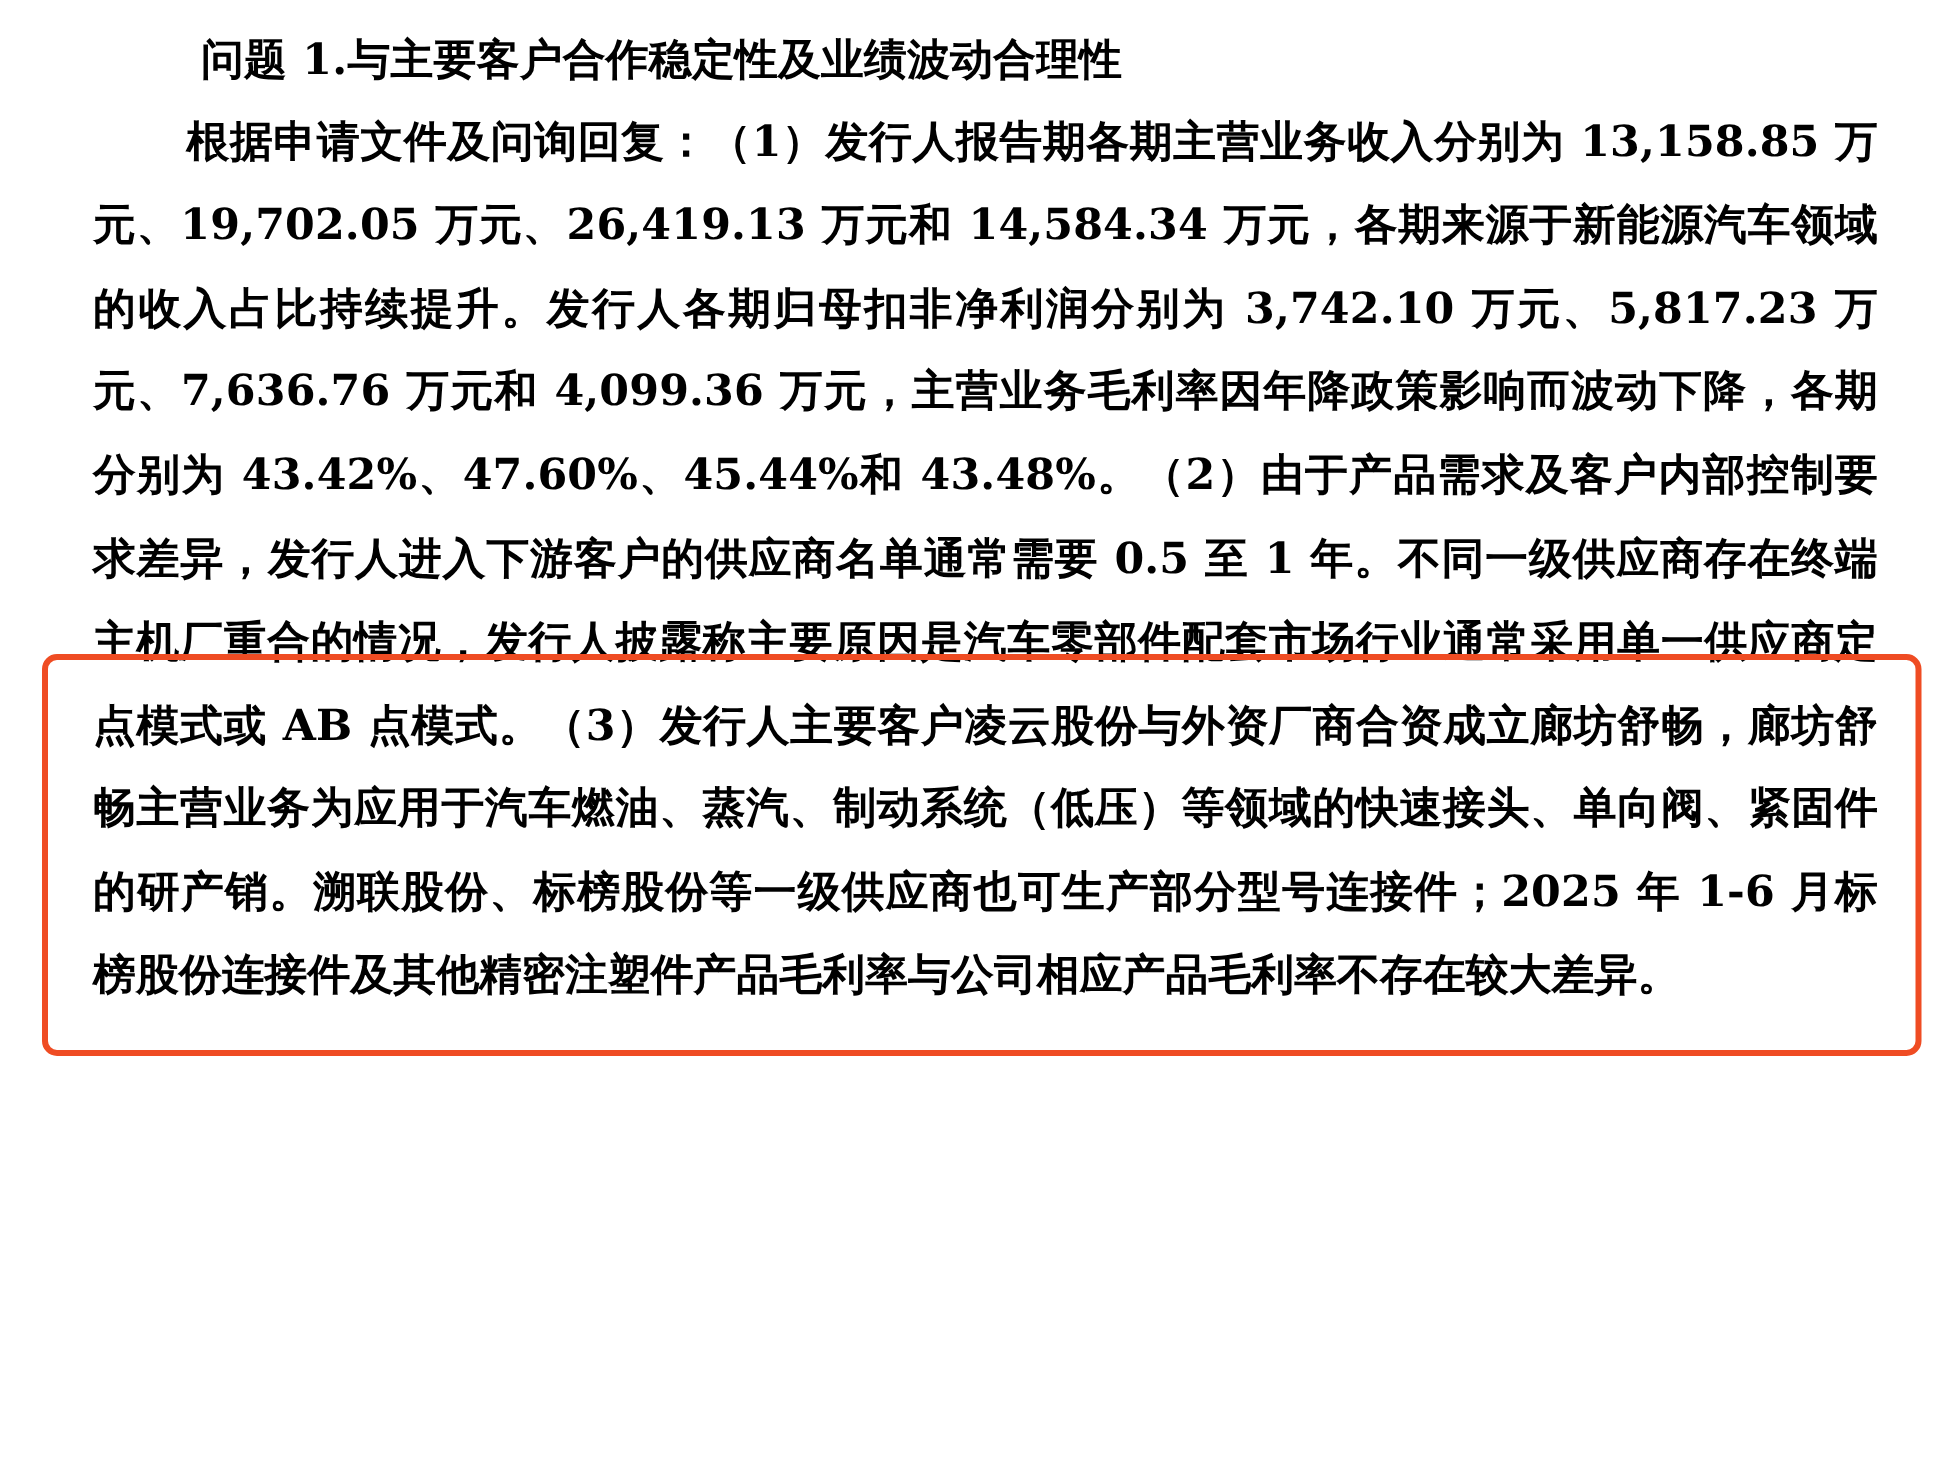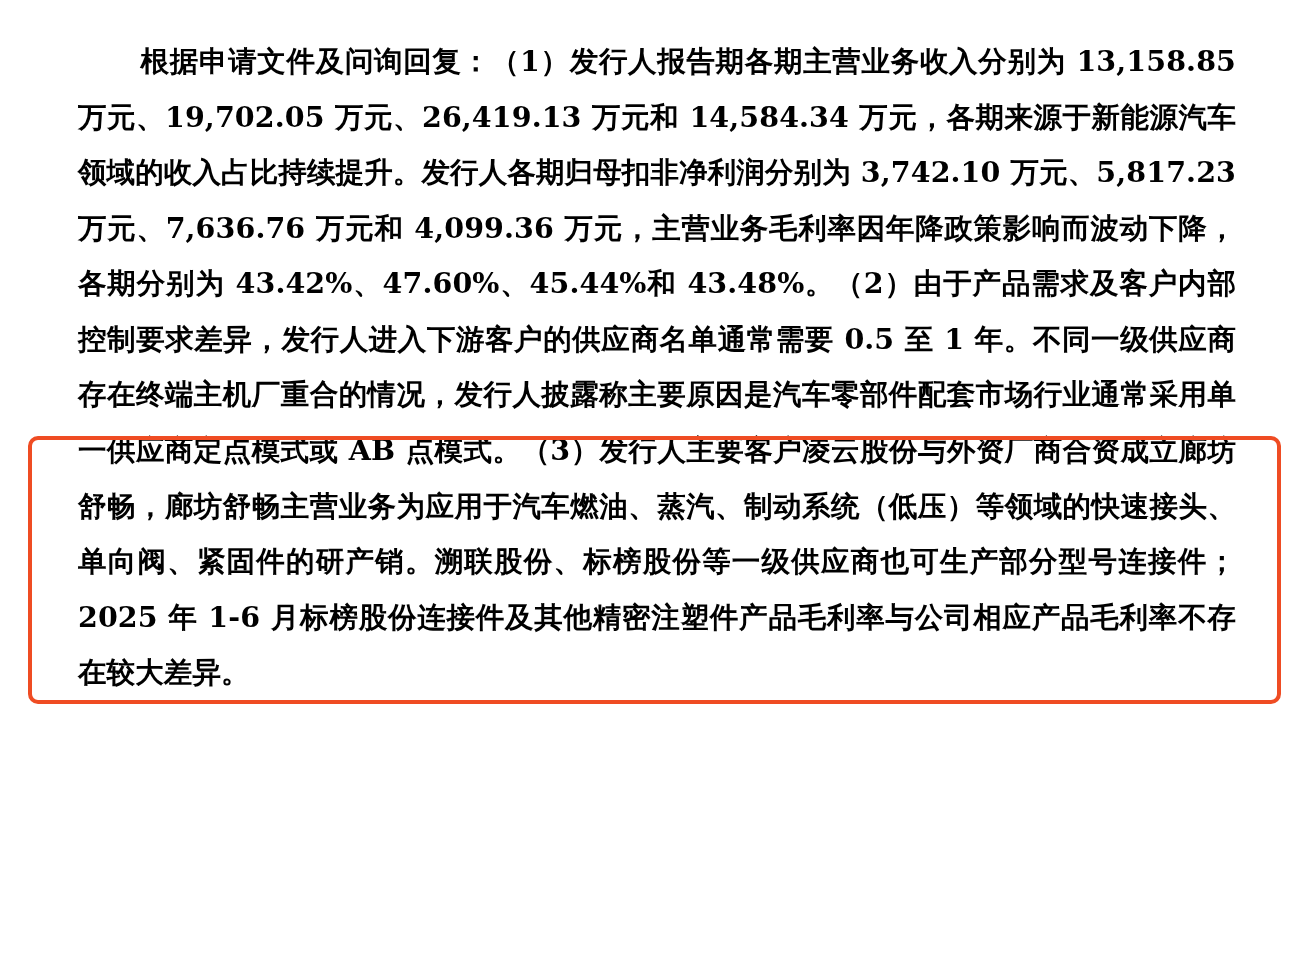--- a/index.html
+++ b/index.html
@@ -32,21 +32,21 @@
     font-weight: 700;
     line-height: 1.5;
     margin: 0 0 6px 0;
     padding-left: 72px;
     letter-spacing: 0.2px;
   }
   p.para {
     font-size: 28.5px;
     font-weight: 700;
     line-height: 1.95;
-    margin: 16px;
+    margin: 0;
     text-align: justify;
     text-justify: inter-character;
     letter-spacing: 0.1px;
   }
   p.para .indent {
     display: inline-block;
     width: 62px;
   }
   .highlight-box {
     position: absolute;
@@ -59,18 +59,19 @@
     box-sizing: border-box;
     pointer-events: none;
   }
 </style>
 </head>
 <body>
 
 <div class="page">
 
   <div class="doc-body">
+    <h1 class="heading">问题 1.与主要客户合作稳定性及业绩波动合理性</h1>
     <p class="para"><span class="indent"></span><span>根据申请文件及问询回复：（1）发行人报告期各期主营业务收入分别为 13,158.85 万元、19,702.05 万元、26,419.13 万元和 14,584.34 万元，各期来源于新能源汽车领域的收入占比持续提升。发行人各期归母扣非净利润分别为 3,742.10 万元、5,817.23 万元、7,636.76 万元和 4,099.36 万元，主营业务毛利率因年降政策影响而波动下降，各期分别为 43.42%、47.60%、45.44%和 43.48%。（2）由于产品需求及客户内部控制要求差异，发行人进入下游客户的供应商名单通常需要 0.5 至 1 年。不同一级供应商存在终端主机厂重合的情况，发行人披露称主要原因是汽车零部件配套市场行业通常采用单一供应商定点模式或 AB 点模式。（3）发行人主要客户凌云股份与外资厂商合资成立廊坊舒畅，廊坊舒畅主营业务为应用于汽车燃油、蒸汽、制动系统（低压）等领域的快速接头、单向阀、紧固件的研产销。溯联股份、标榜股份等一级供应商也可生产部分型号连接件；2025 年 1-6 月标榜股份连接件及其他精密注塑件产品毛利率与公司相应产品毛利率不存在较大差异。</span></p>
   </div>
 
   <div class="highlight-box"></div>
 
 </div>
 
 </body></html>

